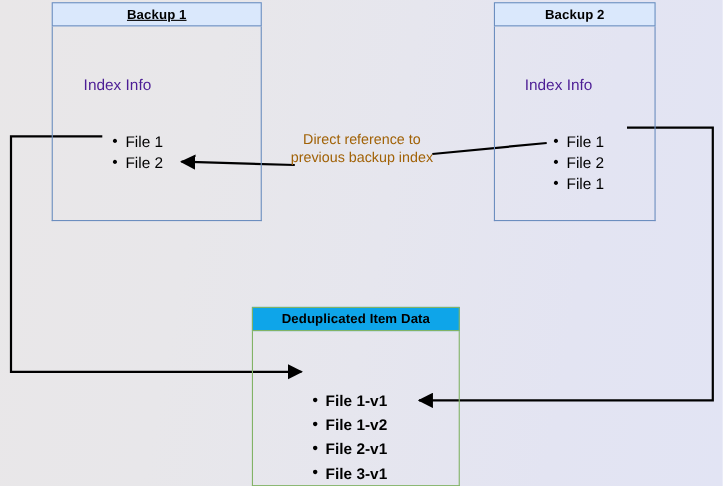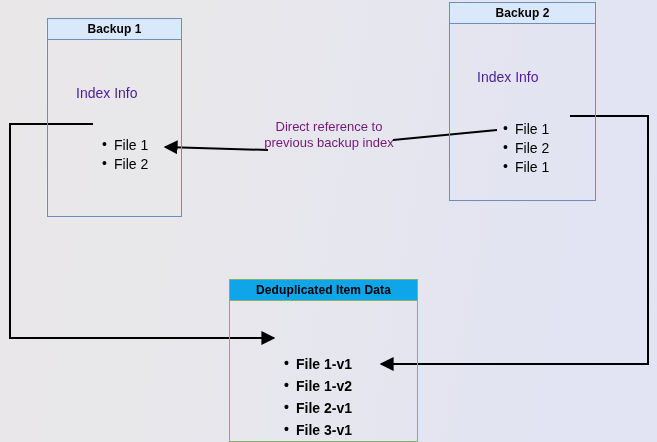--- a/index.html
+++ b/index.html
@@ -61,21 +61,21 @@
   .node.green > .node-header {
     background: #0ea5e9;
     border: 1px solid #82b366;
   }
   .node.green > .node-body {
     border: 1px solid #82b366;
     border-top: none;
   }
 
   
-  #backup1 { left: 47px;  top: 18px;  width: 135px; height: 199px; }
+  #backup1 { left: 47px;  top: 2px;  width: 191px; height: 199px; text-decoration: underline; }
   #backup2 { left: 449px; top: 2px;  width: 147px; height: 199px; }
   #dedup   { left: 229px; top: 279px; width: 189px; height: 163px; }
 
   .node-title {
     position: absolute;
     font-size: 14px;
     color: #4c1d95;
     white-space: nowrap;
   }
   #backup1 .node-title { left: 28px; top: 45px; }
@@ -112,21 +112,21 @@
 
   
   #caption {
     position: absolute;
     left: 239px;
     top: 119px;
     width: 180px;
     text-align: center;
     font-size: 13px;
     line-height: 16px;
-    color: #701a75;
+    color: #a16207;
   }
   #caption span { display: block; }
 
   svg { position: absolute; left: 0; top: 0; overflow: visible; }
 </style>
 </head>
 <body>
 
 <div id="canvas">
 

